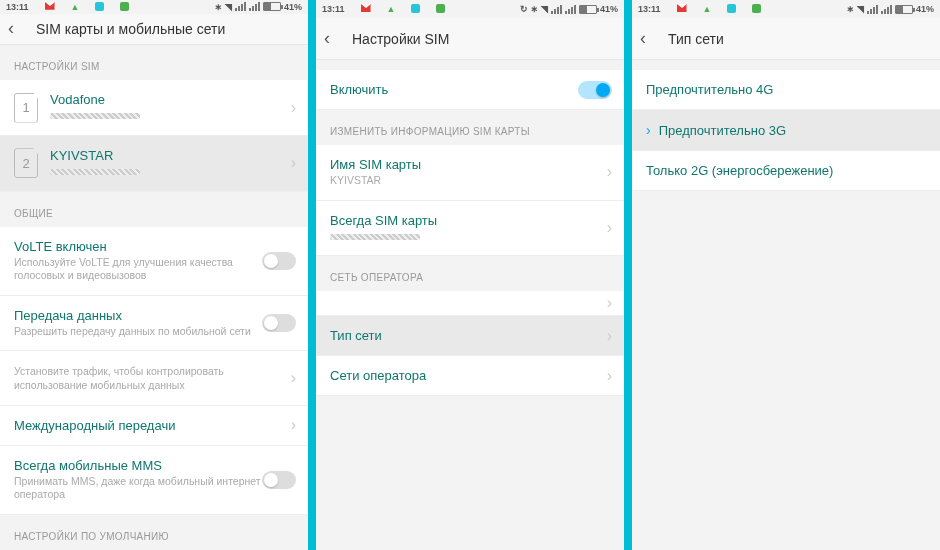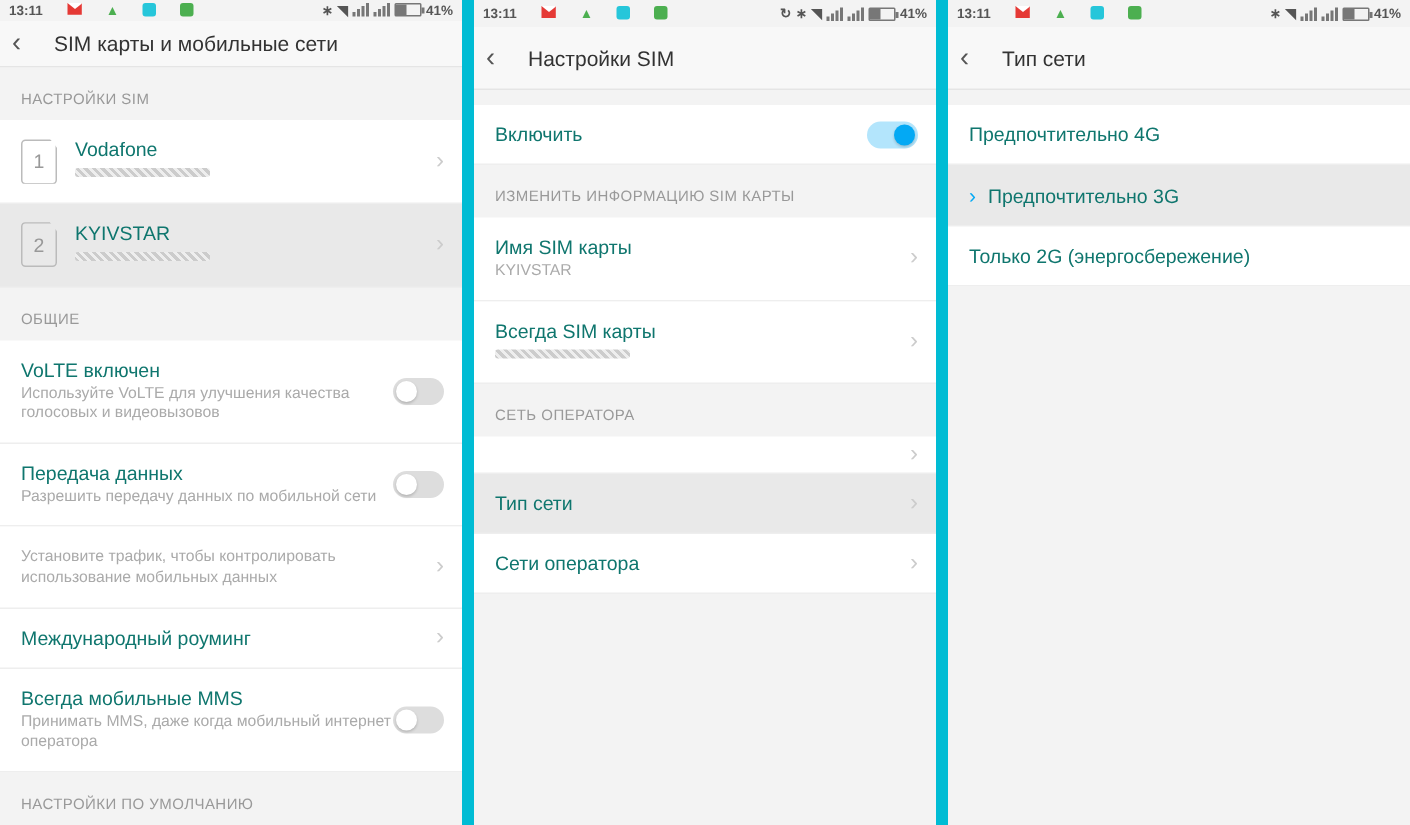--- a/index.html
+++ b/index.html
@@ -200,21 +200,21 @@
 
   <div class="row">
     <div class="content">
       <div class="subtitle">Установите трафик, чтобы контролировать использование мобильных данных</div>
     </div>
     <span class="chevron">›</span>
   </div>
 
   <div class="row">
     <div class="content">
-      <div class="title">Международный роуминг</div>
+      <div class="title">Международный передачи</div>
     </div>
     <span class="chevron">›</span>
   </div>
 
   <div class="row">
     <div class="content">
       <div class="title">Всегда мобильные MMS</div>
       <div class="subtitle">Принимать MMS, даже когда мобильный интернет оператора</div>
     </div>
     <div class="toggle">

